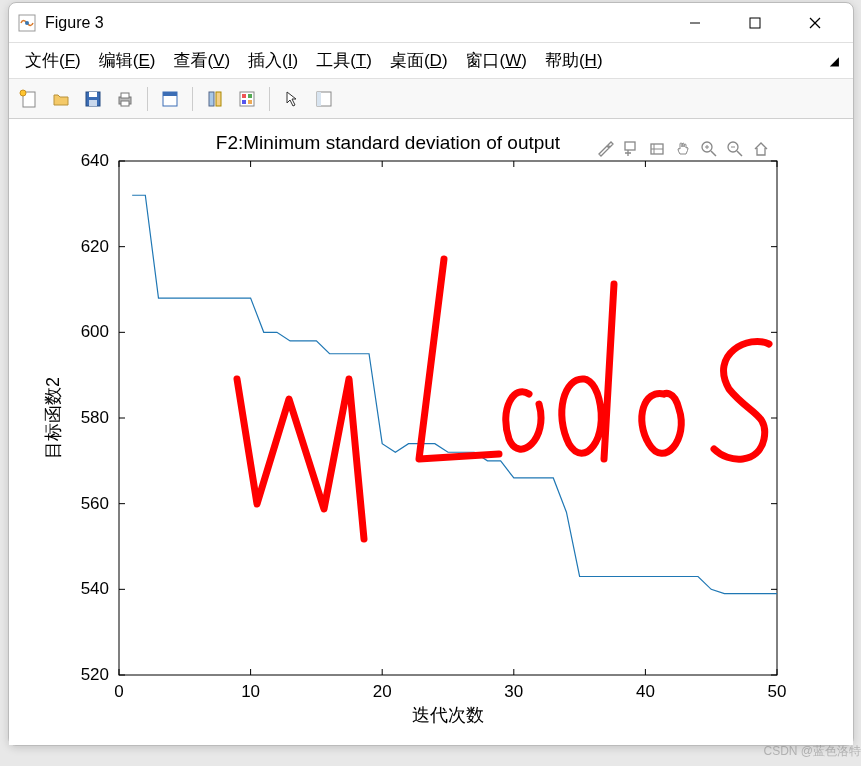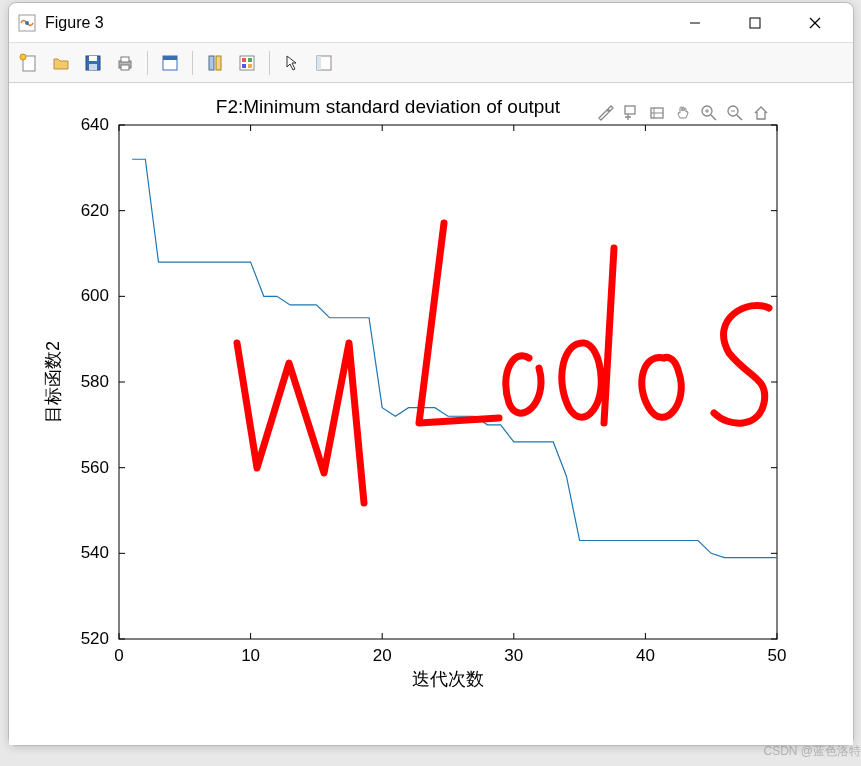--- a/index.html
+++ b/index.html
@@ -129,20 +129,32 @@
       </div>
       <div class="win-btn close">
         <svg width="12" height="12">
             <line x1="1" y1="1" x2="11" y2="11" stroke="#000" stroke-width="1.2"></line>
             <line x1="11" y1="1" x2="1" y2="11" stroke="#000" stroke-width="1.2"></line>
           </svg>
       </div>
     </div>
   </div>
 
+  <div class="menubar">
+    <span class="menu-item">文件(<u>F</u>)</span>
+    <span class="menu-item">编辑(<u>E</u>)</span>
+    <span class="menu-item">查看(<u>V</u>)</span>
+    <span class="menu-item">插入(<u>I</u>)</span>
+    <span class="menu-item">工具(<u>T</u>)</span>
+    <span class="menu-item">桌面(<u>D</u>)</span>
+    <span class="menu-item">窗口(<u>W</u>)</span>
+    <span class="menu-item">帮助(<u>H</u>)</span>
+    <span class="menu-spacer"></span>
+    <span class="dock-arrow">◢</span>
+  </div>
 
   <div class="toolbar">
     <div class="tool-btn">
       <svg width="20" height="20">
           <rect x="4" y="3" width="12" height="15" fill="#fff" stroke="#888"></rect>
           <circle cx="4" cy="4" r="3" fill="#ffc530" stroke="#c89020"></circle>
         </svg>
     </div>
     <div class="tool-btn">
       <svg width="20" height="20">

